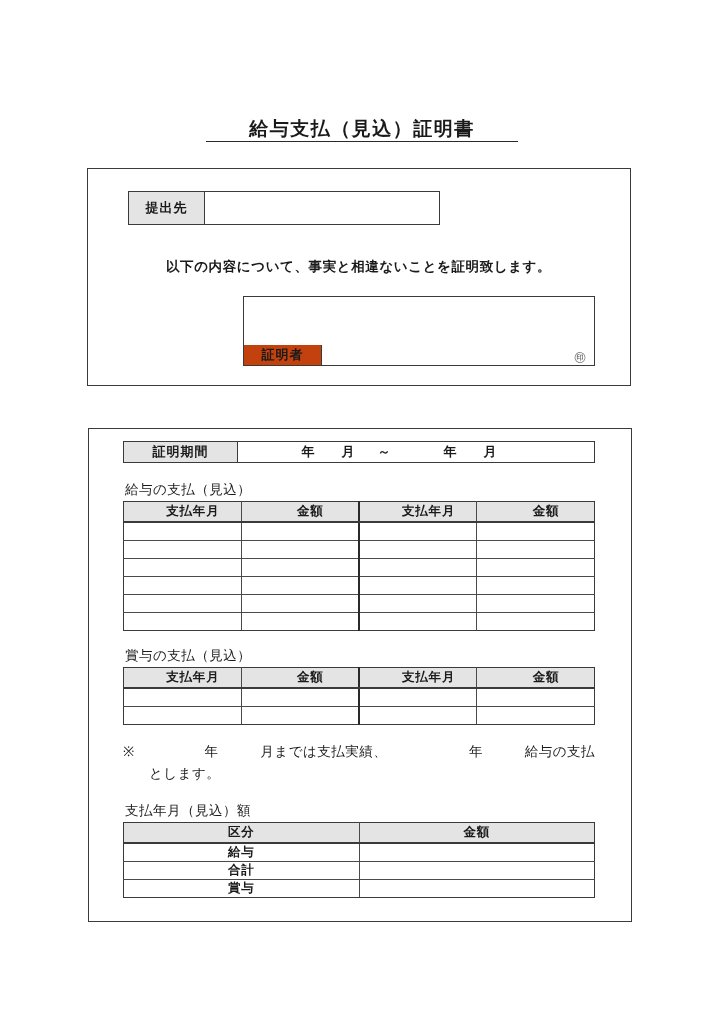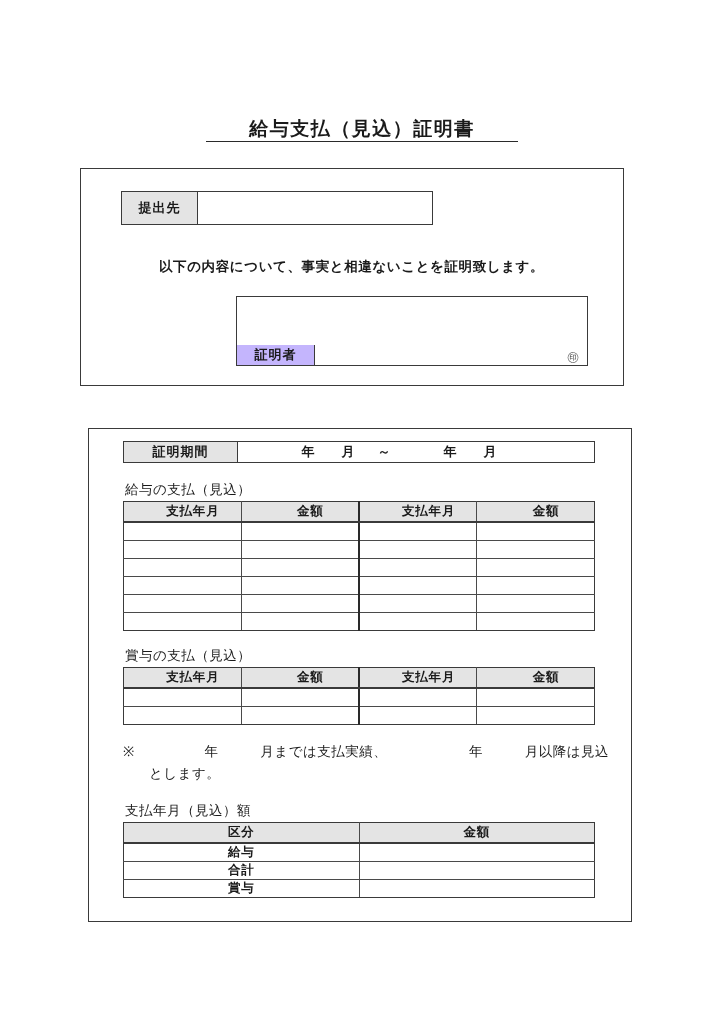--- a/index.html
+++ b/index.html
@@ -34,21 +34,21 @@
     font-size: 19px;
     font-weight: bold;
     letter-spacing: 1.5px;
     line-height: 1.2;
     white-space: nowrap;
   }
 
   
   .box-upper {
     position: absolute;
-    left: 80px;
+    left: 87px;
     top: 168px;
     width: 544px;
     height: 218px;
     border: 1.2px solid #3a3a3a;
     box-sizing: border-box;
   }
 
   
   .submit-row {
     position: absolute;
@@ -94,21 +94,21 @@
     left: 155px;
     top: 127px;
     display: flex;
     border: 1.6px solid #3a3a3a;
     box-sizing: border-box;
     height: 70px;
     width: 352px;
   }
   .certifier-label {
     width: 78px;
-    background: #c4b5fd;
+    background: #c2410c;
     border-right: 1.6px solid #3a3a3a;
     display: flex;
     align-items: center;
     justify-content: center;
     font-size: 13px;
     font-weight: bold;
     letter-spacing: 1px;
     box-sizing: border-box;
     margin-top: 48px;
   }
@@ -390,21 +390,21 @@
       <div class="note">
         <div>
           <span>※</span>
           <span class="blank-y"></span>
           <span>年</span>
           <span class="blank-m"></span>
           <span>月までは支払実績、</span>
           <span class="blank-y2"></span>
           <span>年</span>
           <span class="blank-m"></span>
-          <span>月以降は見込</span>
+          <span>給与の支払</span>
         </div>
         <div class="l2">とします。</div>
       </div>
 
       <div class="sec-label tight">支払年月（見込）額</div>
       <table class="total">
         <thead>
           <tr>
             <th>区分</th>
             <th>金額</th>

